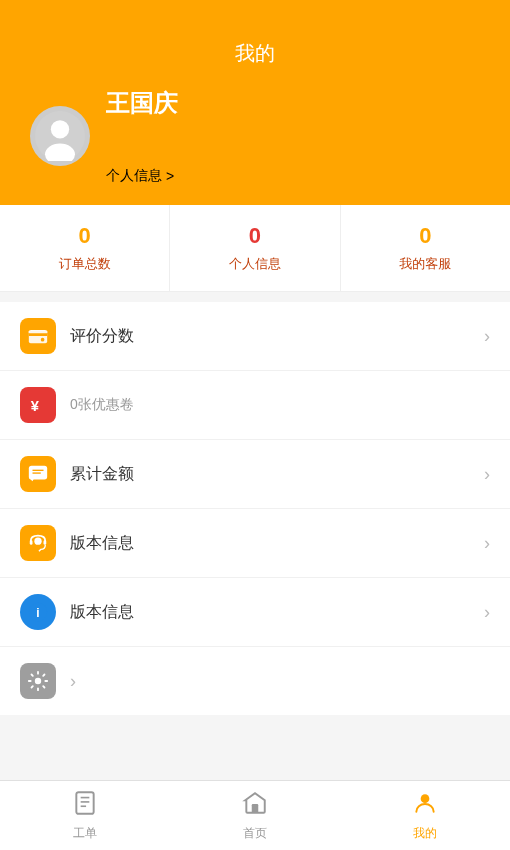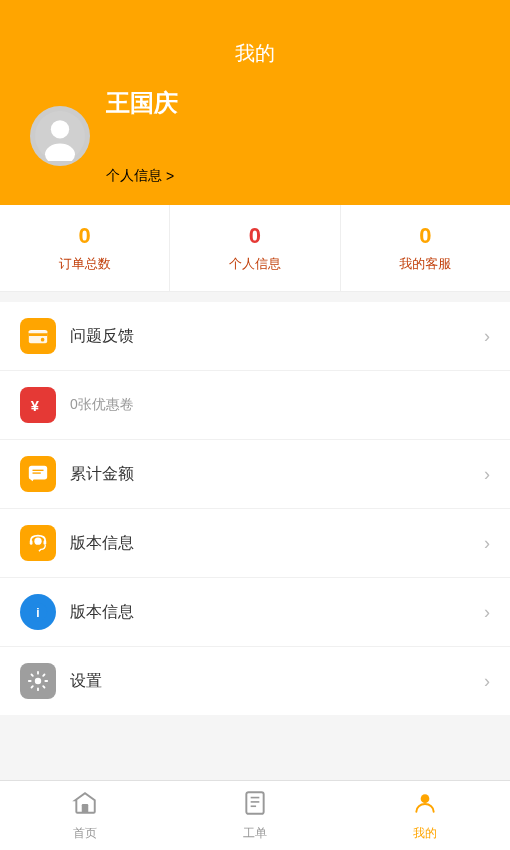--- a/index.html
+++ b/index.html
@@ -242,21 +242,21 @@
 
   <div class="menu-item">
     <div class="menu-icon icon-wallet">
       <svg class="svg-icon" viewBox="0 0 24 24" fill="white" xmlns="http://www.w3.org/2000/svg">
         <rect x="2" y="6" width="20" height="14" rx="2" fill="white" opacity="0.9"></rect>
         <rect x="2" y="9" width="20" height="3" fill="#FFA500"></rect>
         <circle cx="17" cy="16" r="2" fill="#FFA500"></circle>
         <path d="M2 8a2 2 0 012-2h16a2 2 0 012 2" stroke="white" stroke-width="1" fill="none"></path>
       </svg>
     </div>
-    <span class="menu-label">问题反馈</span>
+    <span class="menu-label">评价分数</span>
     <span class="menu-chevron">›</span>
   </div>
 
   <div class="menu-item">
     <div class="menu-icon icon-coupon">
       <svg class="svg-icon" viewBox="0 0 24 24" fill="white" xmlns="http://www.w3.org/2000/svg">
         <text x="4" y="18" font-size="16" font-weight="bold" fill="white">¥</text>
       </svg>
     </div>
     <span class="menu-right">0张优惠卷</span>
@@ -300,52 +300,51 @@
     <span class="menu-chevron">›</span>
   </div>
 
   <div class="menu-item">
     <div class="menu-icon icon-settings">
       <svg class="svg-icon" viewBox="0 0 24 24" fill="none" xmlns="http://www.w3.org/2000/svg">
         <circle cx="12" cy="12" r="3.5" fill="white"></circle>
         <path d="M12 2v2M12 20v2M2 12h2M20 12h2M4.93 4.93l1.41 1.41M17.66 17.66l1.41 1.41M4.93 19.07l1.41-1.41M17.66 6.34l1.41-1.41" stroke="white" stroke-width="2" stroke-linecap="round"></path>
       </svg>
     </div>
-    <span class="menu-label">设置</span>
     <span class="menu-chevron">›</span>
   </div>
 
 </div>
 
 <div class="nav-spacer"></div>
 
 <div class="bottom-nav">
-
-  <div class="nav-item">
-    <div class="nav-icon">
-      <svg width="26" height="26" viewBox="0 0 24 24" fill="none" xmlns="http://www.w3.org/2000/svg">
-        <path d="M3 9.5L12 3l9 6.5V20a1 1 0 01-1 1H5a1 1 0 01-1-1V9.5z" stroke="#999" stroke-width="1.8" fill="none"></path>
-        <rect x="9" y="13" width="6" height="8" rx="1" fill="#999"></rect>
-      </svg>
-    </div>
-    <span class="nav-label">首页</span>
-  </div>
 
   <div class="nav-item">
     <div class="nav-icon">
       <svg width="26" height="26" viewBox="0 0 24 24" fill="none" xmlns="http://www.w3.org/2000/svg">
         <rect x="4" y="2" width="16" height="20" rx="2" stroke="#999" stroke-width="1.8" fill="none"></rect>
         <line x1="8" y1="7" x2="16" y2="7" stroke="#999" stroke-width="1.5"></line>
         <line x1="8" y1="11" x2="16" y2="11" stroke="#999" stroke-width="1.5"></line>
         <line x1="8" y1="15" x2="13" y2="15" stroke="#999" stroke-width="1.5"></line>
       </svg>
     </div>
     <span class="nav-label">工单</span>
   </div>
 
+  <div class="nav-item">
+    <div class="nav-icon">
+      <svg width="26" height="26" viewBox="0 0 24 24" fill="none" xmlns="http://www.w3.org/2000/svg">
+        <path d="M3 9.5L12 3l9 6.5V20a1 1 0 01-1 1H5a1 1 0 01-1-1V9.5z" stroke="#999" stroke-width="1.8" fill="none"></path>
+        <rect x="9" y="13" width="6" height="8" rx="1" fill="#999"></rect>
+      </svg>
+    </div>
+    <span class="nav-label">首页</span>
+  </div>
+
 
   <div class="nav-item">
     <div class="nav-icon active">
       <svg width="26" height="26" viewBox="0 0 24 24" fill="none" xmlns="http://www.w3.org/2000/svg">
         <circle cx="12" cy="8" r="4" fill="#FFA500"></circle>
         <path d="M4 20c0-4 3.6-7 8-7s8 3 8 7" stroke="#FFA500" stroke-width="1.8" fill="none" stroke-linecap="round"></path>
       </svg>
     </div>
     <span class="nav-label active">我的</span>
   </div>

